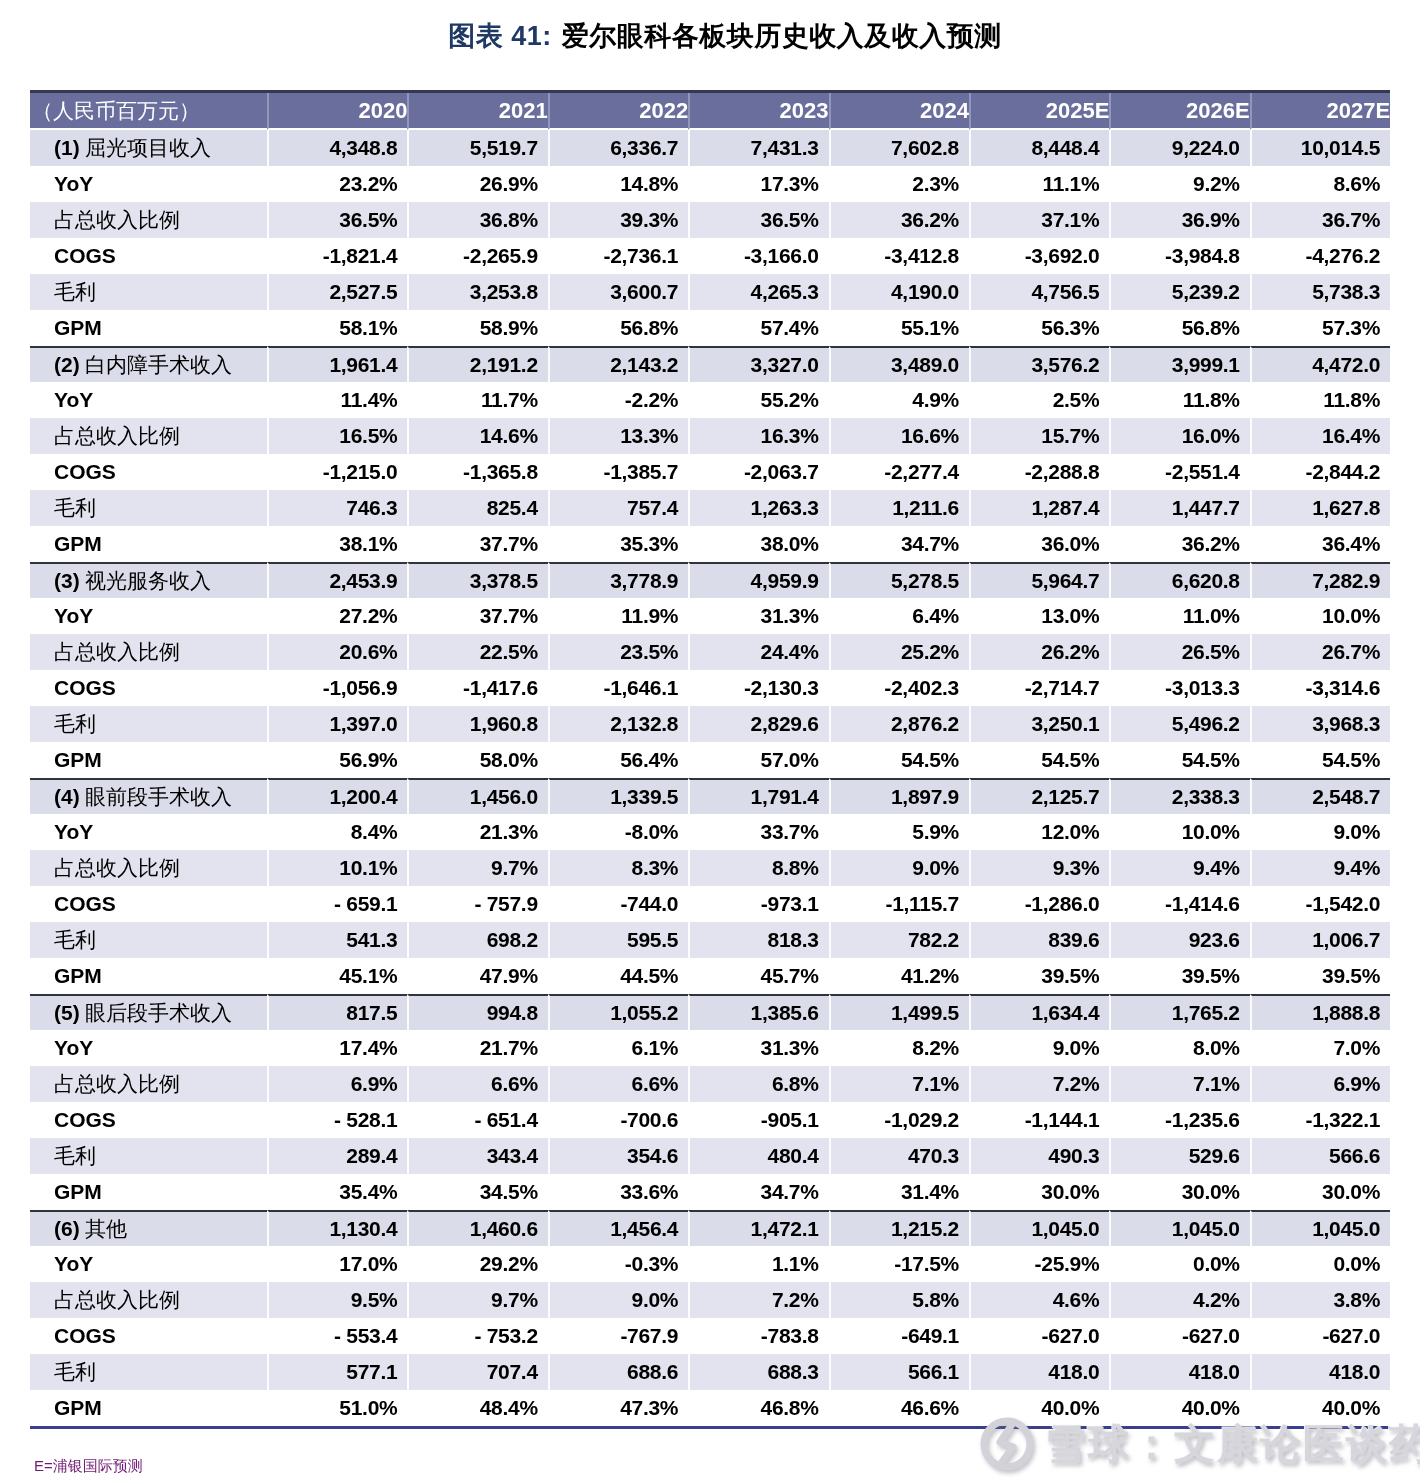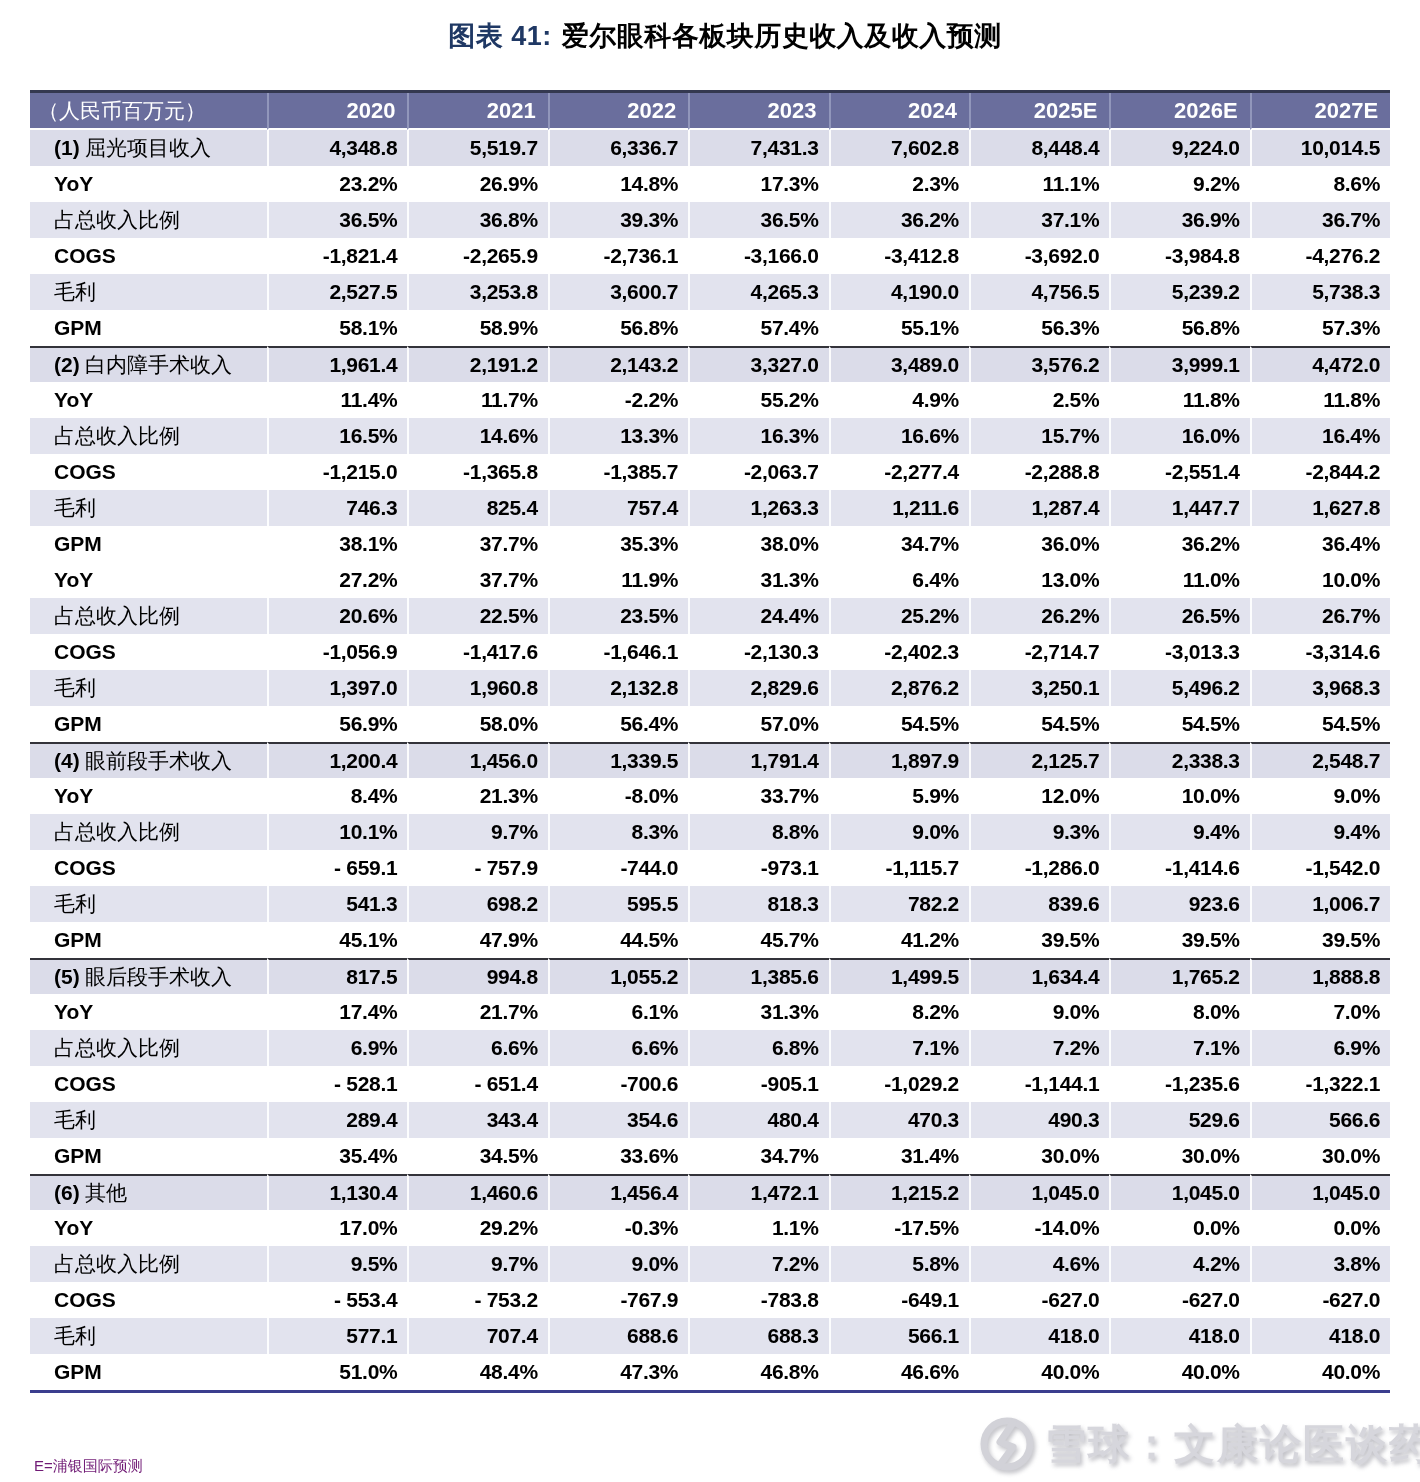--- a/index.html
+++ b/index.html
@@ -32,22 +32,22 @@
   col.label-col { width: 237px; }
   col.year-col  { width: 140.4px; }
 
   thead th {
     background: var(--header-bg, #6a6e9d);
     color: #ffffff; height: 37px;
     font-size: 22px; font-weight: 700;
     border-bottom: 2px solid #ffffff;
     white-space: nowrap; overflow: hidden;
   }
-  th.unit-th { text-align: left; padding-left: 8px; font-weight: 400; font-size: 21px; }
-  th.year-th { text-align: right; padding-right: 12px; border-left: 2px solid #9196bb; }
+  th.unit-th { text-align: left; padding-left: 2px; font-weight: 400; font-size: 21px; }
+  th.year-th { text-align: right; border-left: 2px solid #9196bb; }
 
   tbody td {
     height: 36px; font-size: 21px; color: #000;
     white-space: nowrap; overflow: hidden;
     border-left: 2px solid rgba(255,255,255,0.9);
   }
   tbody td:first-child { border-left: none; }
   td.label-cell { text-align: left; padding-left: 24px; }
   td.num-cell { text-align: right; padding-right: 10px; font-weight: 700; letter-spacing: -0.3px; }
 
@@ -239,20 +239,31 @@
           <td class="label-cell en">GPM</td>
           <td class="num-cell">38.1%</td>
           <td class="num-cell">37.7%</td>
           <td class="num-cell">35.3%</td>
           <td class="num-cell">38.0%</td>
           <td class="num-cell">34.7%</td>
           <td class="num-cell">36.0%</td>
           <td class="num-cell">36.2%</td>
           <td class="num-cell">36.4%</td>
         </tr>
+        <tr class="section-row">
+          <td class="label-cell"><span class="en">(3)</span><span class="cn">&nbsp;视光服务收入</span></td>
+          <td class="num-cell">2,453.9</td>
+          <td class="num-cell">3,378.5</td>
+          <td class="num-cell">3,778.9</td>
+          <td class="num-cell">4,959.9</td>
+          <td class="num-cell">5,278.5</td>
+          <td class="num-cell">5,964.7</td>
+          <td class="num-cell">6,620.8</td>
+          <td class="num-cell">7,282.9</td>
+        </tr>
         <tr class="row-white">
           <td class="label-cell en">YoY</td>
           <td class="num-cell">27.2%</td>
           <td class="num-cell">37.7%</td>
           <td class="num-cell">11.9%</td>
           <td class="num-cell">31.3%</td>
           <td class="num-cell">6.4%</td>
           <td class="num-cell">13.0%</td>
           <td class="num-cell">11.0%</td>
           <td class="num-cell">10.0%</td>
@@ -444,21 +455,21 @@
           <td class="num-cell">1,045.0</td>
           <td class="num-cell">1,045.0</td>
         </tr>
         <tr class="row-white">
           <td class="label-cell en">YoY</td>
           <td class="num-cell">17.0%</td>
           <td class="num-cell">29.2%</td>
           <td class="num-cell">-0.3%</td>
           <td class="num-cell">1.1%</td>
           <td class="num-cell">-17.5%</td>
-          <td class="num-cell">-14.0%</td>
+          <td class="num-cell">-25.9%</td>
           <td class="num-cell">0.0%</td>
           <td class="num-cell">0.0%</td>
         </tr>
         <tr class="row-stripe">
           <td class="label-cell cn">占总收入比例</td>
           <td class="num-cell">9.5%</td>
           <td class="num-cell">9.7%</td>
           <td class="num-cell">9.0%</td>
           <td class="num-cell">7.2%</td>
           <td class="num-cell">5.8%</td>

